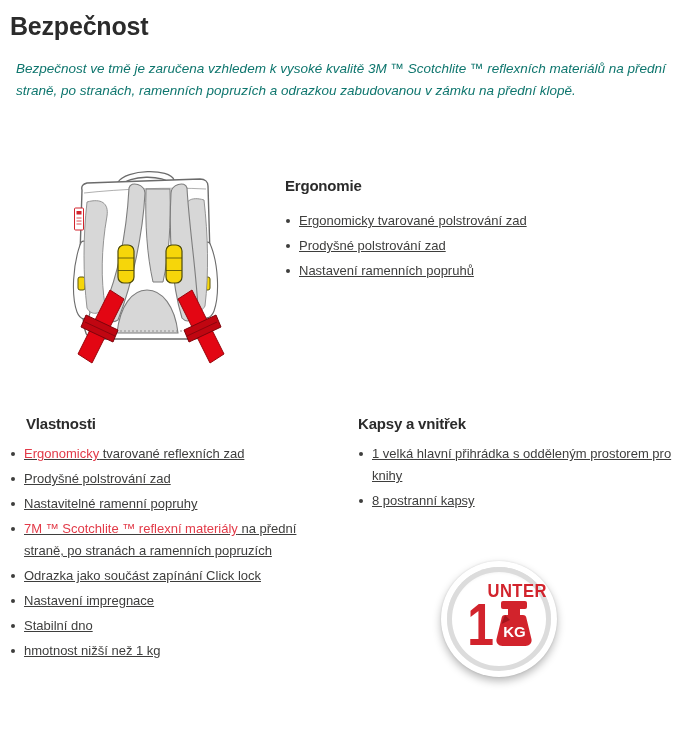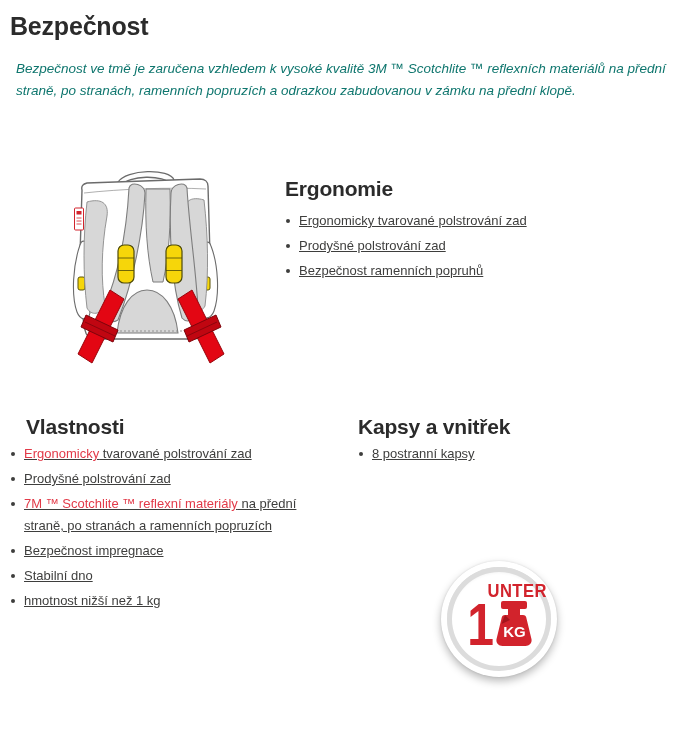--- a/index.html
+++ b/index.html
@@ -11,21 +11,21 @@
   }
   .h1 {
     position:absolute; left:10px; top:12px; margin:0;
     font-size:25px; font-weight:bold; color:#2b2b2b; letter-spacing:-0.2px;
   }
   .intro {
     position:absolute; left:10px; top:52px; width:670px; margin:6px;
     font-size:13.5px; line-height:22px; color:#0f766e;font-style:italic;
   }
   .h2 {
-    position:absolute; margin:0; font-size:21px; font-weight:bold; color:#2b2b2b;
+    position:absolute; margin:0; font-size:15px; font-weight:bold; color:#2b2b2b;
     letter-spacing:-0.2px;
   }
   .h2-ergonomics { left:285px; top:177px; }
   .h2-features  { left:26px;  top:415px; }
   .h2-pockets   { left:358px; top:415px; }
 
   ul.blist { position:absolute; margin:0; padding:0; list-style:none; }
   ul.blist li {
     position:relative; padding-left:14px; margin:0 0 3px 0;
     font-size:13px; line-height:22px; color:#3e3e3d;text-decoration:underline;
@@ -122,35 +122,38 @@
       <rect x="4.5" y="48" width="9" height="22" rx="1" fill="#ffffff" stroke="#d2232c" stroke-width="1"></rect>
       <rect x="6.5" y="51" width="5" height="3.5" fill="#d2232c"></rect>
       <path d="M6.5,58 H11.5 M6.5,61 H11.5 M6.5,64 H11.5" stroke="#d2232c" stroke-width="0.8"></path>
     </g>
   </svg>
 
   <h2 class="h2 h2-ergonomics">Ergonomie</h2>
   <ul class="blist list-ergonomics">
     <li><span>Ergonomicky tvarované polstrování zad</span></li>
     <li><span>Prodyšné polstrování zad</span></li>
-    <li><span>Bezpečnost ramenních popruhů</span></li>
+    <li><span>Nastavení ramenních popruhů</span></li>
   </ul>
 
   <h2 class="h2 h2-features">Vlastnosti</h2>
   <ul class="blist list-features">
-    <li><span class="feat-link">Ergonomicky</span><span> tvarované polstrování zad</span></li>
+    <li><span class="feat-link">Ergonomicky</span><span> tvarované reflexních zad</span></li>
     <li><span>Prodyšné polstrování zad</span></li>
+    <li><span>Nastavitelné ramenní popruhy</span></li>
     <li><span class="feat-link">7M ™ Scotchlite ™ reflexní materiály</span><span> na přední straně, po stranách a ramenních popruzích</span></li>
-    <li><span>Bezpečnost impregnace</span></li>
+    <li><span>Odrazka jako součást zapínání Click lock</span></li>
+    <li><span>Nastavení impregnace</span></li>
     <li><span>Stabilní dno</span></li>
     <li><span>hmotnost nižší než 1 kg</span></li>
   </ul>
 
   <h2 class="h2 h2-pockets">Kapsy a vnitřek</h2>
   <ul class="blist list-pockets">
+    <li><span>1 velká hlavní přihrádka s odděleným prostorem pro knihy</span></li>
     <li><span>8 postranní kapsy</span></li>
   </ul>
 
   <div class="badge">
     <div class="badge-inner">
       <div class="badge-unter">UNTER</div>
       <div class="badge-row">
         <span class="badge-one">1</span>
         <svg width="40" height="50" viewBox="0 0 40 50" aria-hidden="true">
           <rect x="7" y="1" width="26" height="8" rx="2" fill="#d2232c"></rect>

